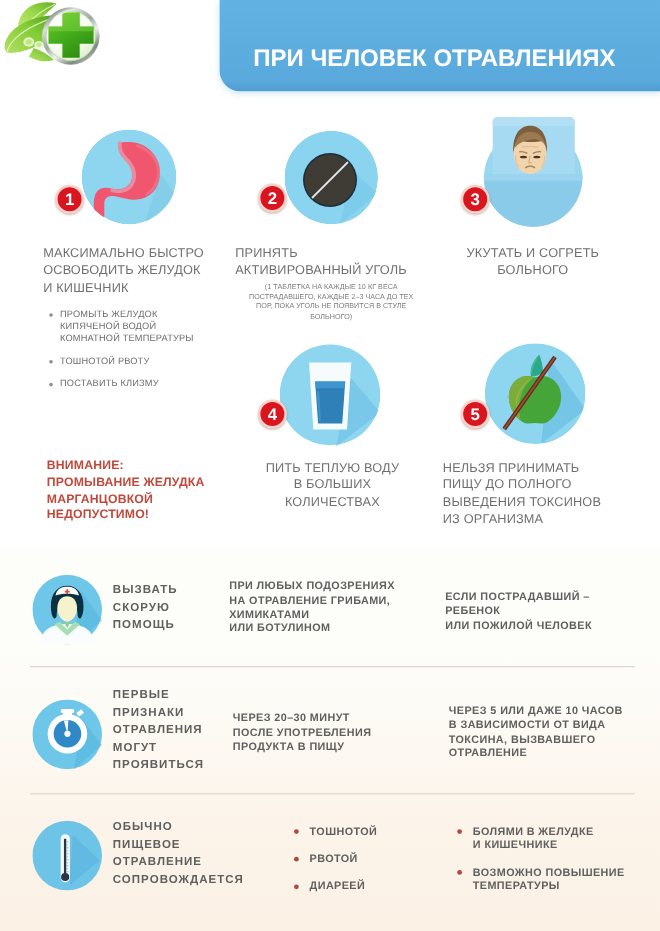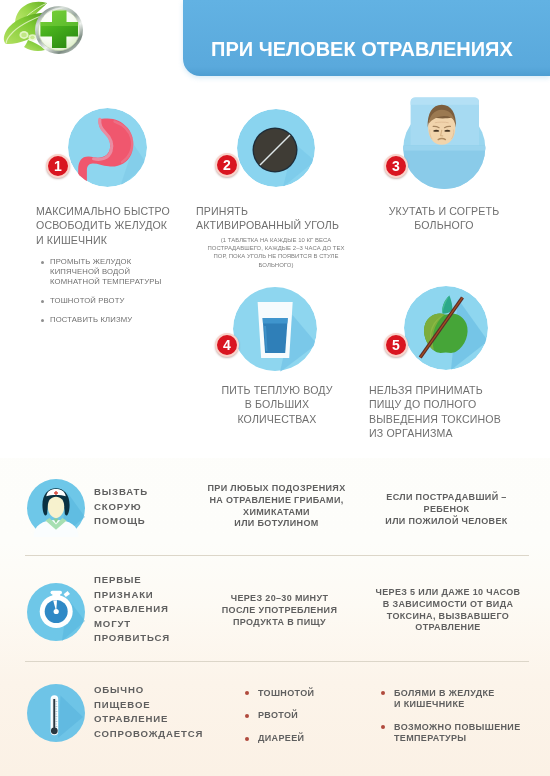--- a/index.html
+++ b/index.html
@@ -40,21 +40,21 @@
   .bullet:before{content:"";position:absolute;left:5.5px;top:3.6px;width:3.2px;height:3.2px;
                  border-radius:50%;background:#8e8e8e;}
 
   .warn{position:absolute;color:#bf4a3c;font-size:10.2px;font-weight:bold;
         line-height:13.8px;letter-spacing:0.15px;white-space:nowrap;}
   .sep{position:absolute;left:25px;width:504px;height:1px;background:#dcd6c9;}
   .ricon{position:absolute;width:56px;height:56px;border-radius:50%;}
   .rlabel{position:absolute;color:#5f5f5f;font-size:9.6px;font-weight:bold;
           line-height:14.5px;letter-spacing:0.85px;white-space:nowrap;}
   .rtext{position:absolute;color:#5f5f5f;font-size:9px;font-weight:bold;
-         line-height:11.8px;text-align:center;letter-spacing:0.35px;white-space:nowrap;}
+         line-height:11.8px;letter-spacing:0.35px;white-space:nowrap;}
   .rb{position:relative;padding-left:14px;color:#5f5f5f;font-size:9px;font-weight:bold;
       line-height:11.3px;letter-spacing:0.35px;margin-bottom:11.5px;white-space:nowrap;}
   .rb:before{content:"";position:absolute;left:1px;top:3.6px;width:4.2px;height:4.2px;
              border-radius:50%;background:#b04a3d;}
 </style>
 </head>
 <body>
 
 <div class="page">
   <div class="top"></div>
@@ -143,20 +143,21 @@
       <path d="M46.5 13.5 C55.0 16.5 61.5 22.5 63.5 30.5 C65.8 39.5 62.0 49.0 54.0 54.0" fill="none" stroke="#e88ca2" stroke-width="2.4" stroke-linecap="round" opacity="0.45"></path>
     </svg>
   </div>
   <div class="badge" style="left:46px;top:154px;">1</div>
   <div class="title" style="left:36px;top:204px;">МАКСИМАЛЬНО БЫСТРО<br>ОСВОБОДИТЬ ЖЕЛУДОК<br>И КИШЕЧНИК</div>
   <div class="bullets" style="left:35px;top:257px;">
       <div class="bullet">ПРОМЫТЬ ЖЕЛУДОК<br>КИПЯЧЕНОЙ ВОДОЙ<br>КОМНАТНОЙ ТЕМПЕРАТУРЫ</div>
       <div class="bullet">ТОШНОТОЙ РВОТУ</div>
       <div class="bullet">ПОСТАВИТЬ КЛИЗМУ</div>
     </div>
+  <div class="warn" style="left:39px;top:382px;">ВНИМАНИЕ:<br>ПРОМЫВАНИЕ ЖЕЛУДКА<br>МАРГАНЦОВКОЙ<br>НЕДОПУСТИМО!</div>
 
   <div class="circ" style="left:237px;top:109px;width:78px;height:78px;">
     <svg width="78" height="78" viewBox="0 0 78 78">
       <circle cx="39" cy="39" r="39" fill="#8ad4ef"></circle>
       <path d="M57 34 L46 78 L78 52 Z" fill="#79c9e9" opacity="0.75"></path>
       <circle cx="38" cy="41" r="22.5" fill="#1d2d3a"></circle>
       <circle cx="38" cy="41" r="21.2" fill="#3f3c35"></circle>
       <path d="M23 56 L53 26" stroke="#dfe7ea" stroke-width="1.5"></path>
     </svg>
   </div>

